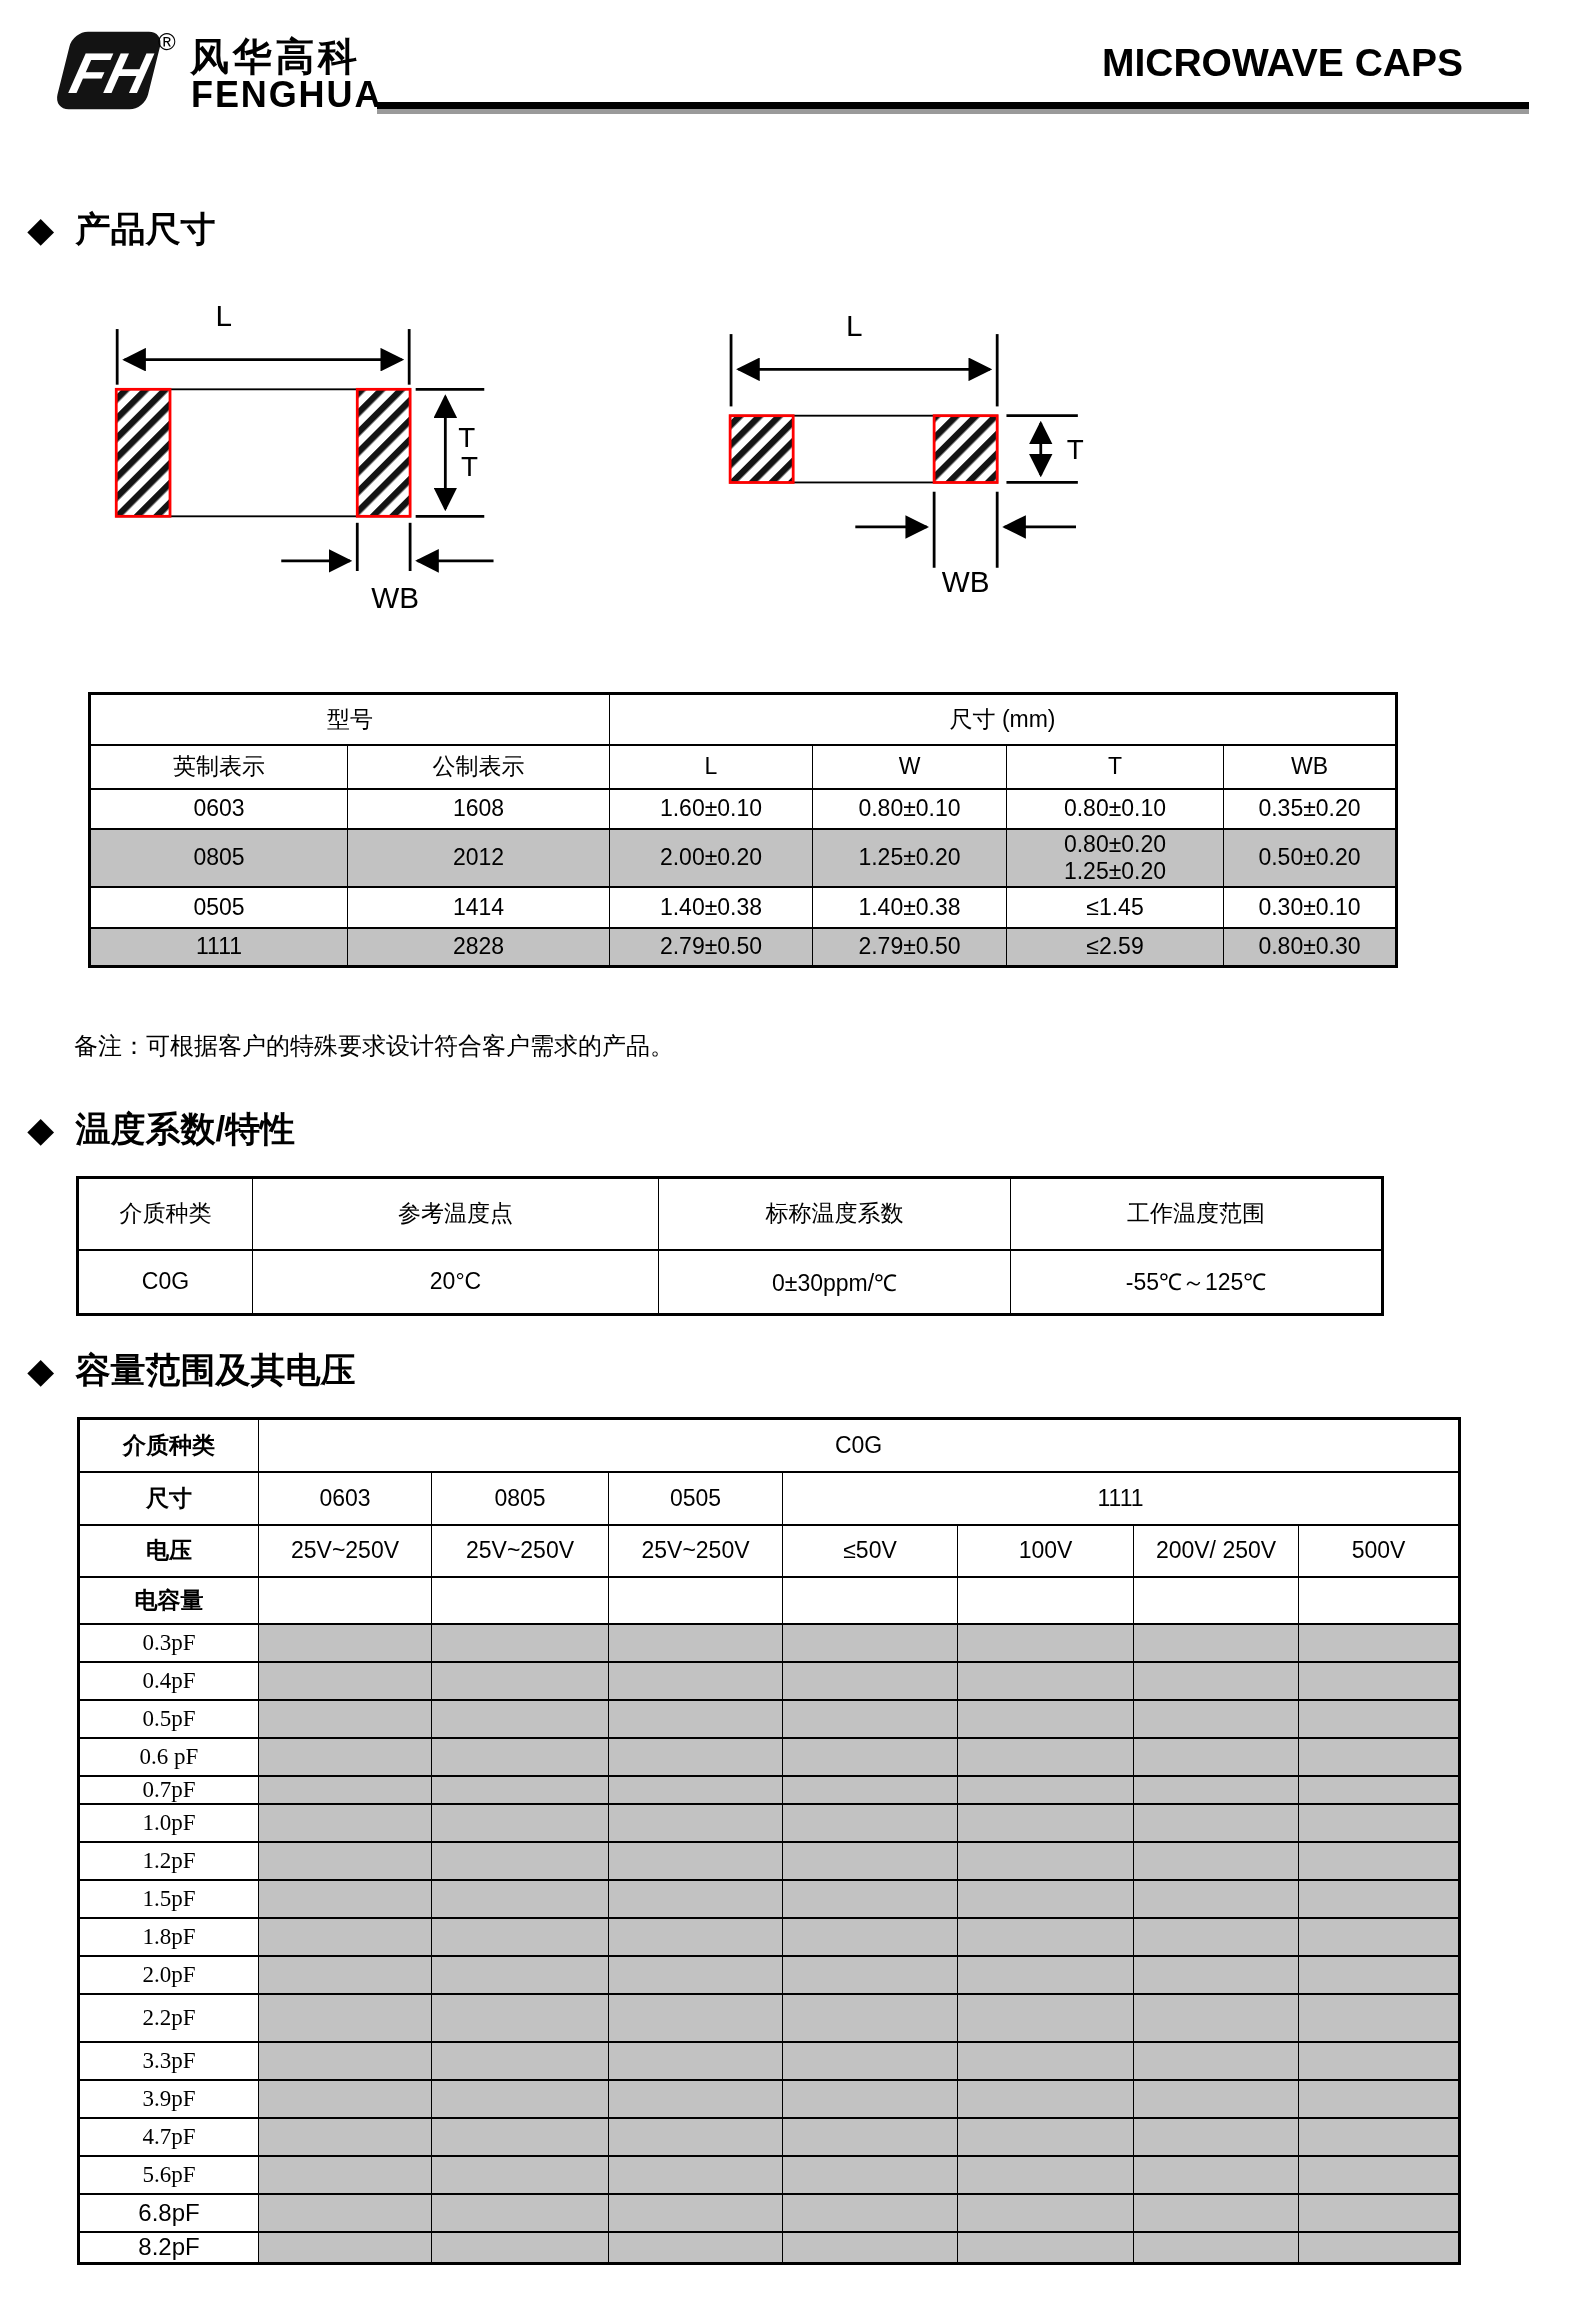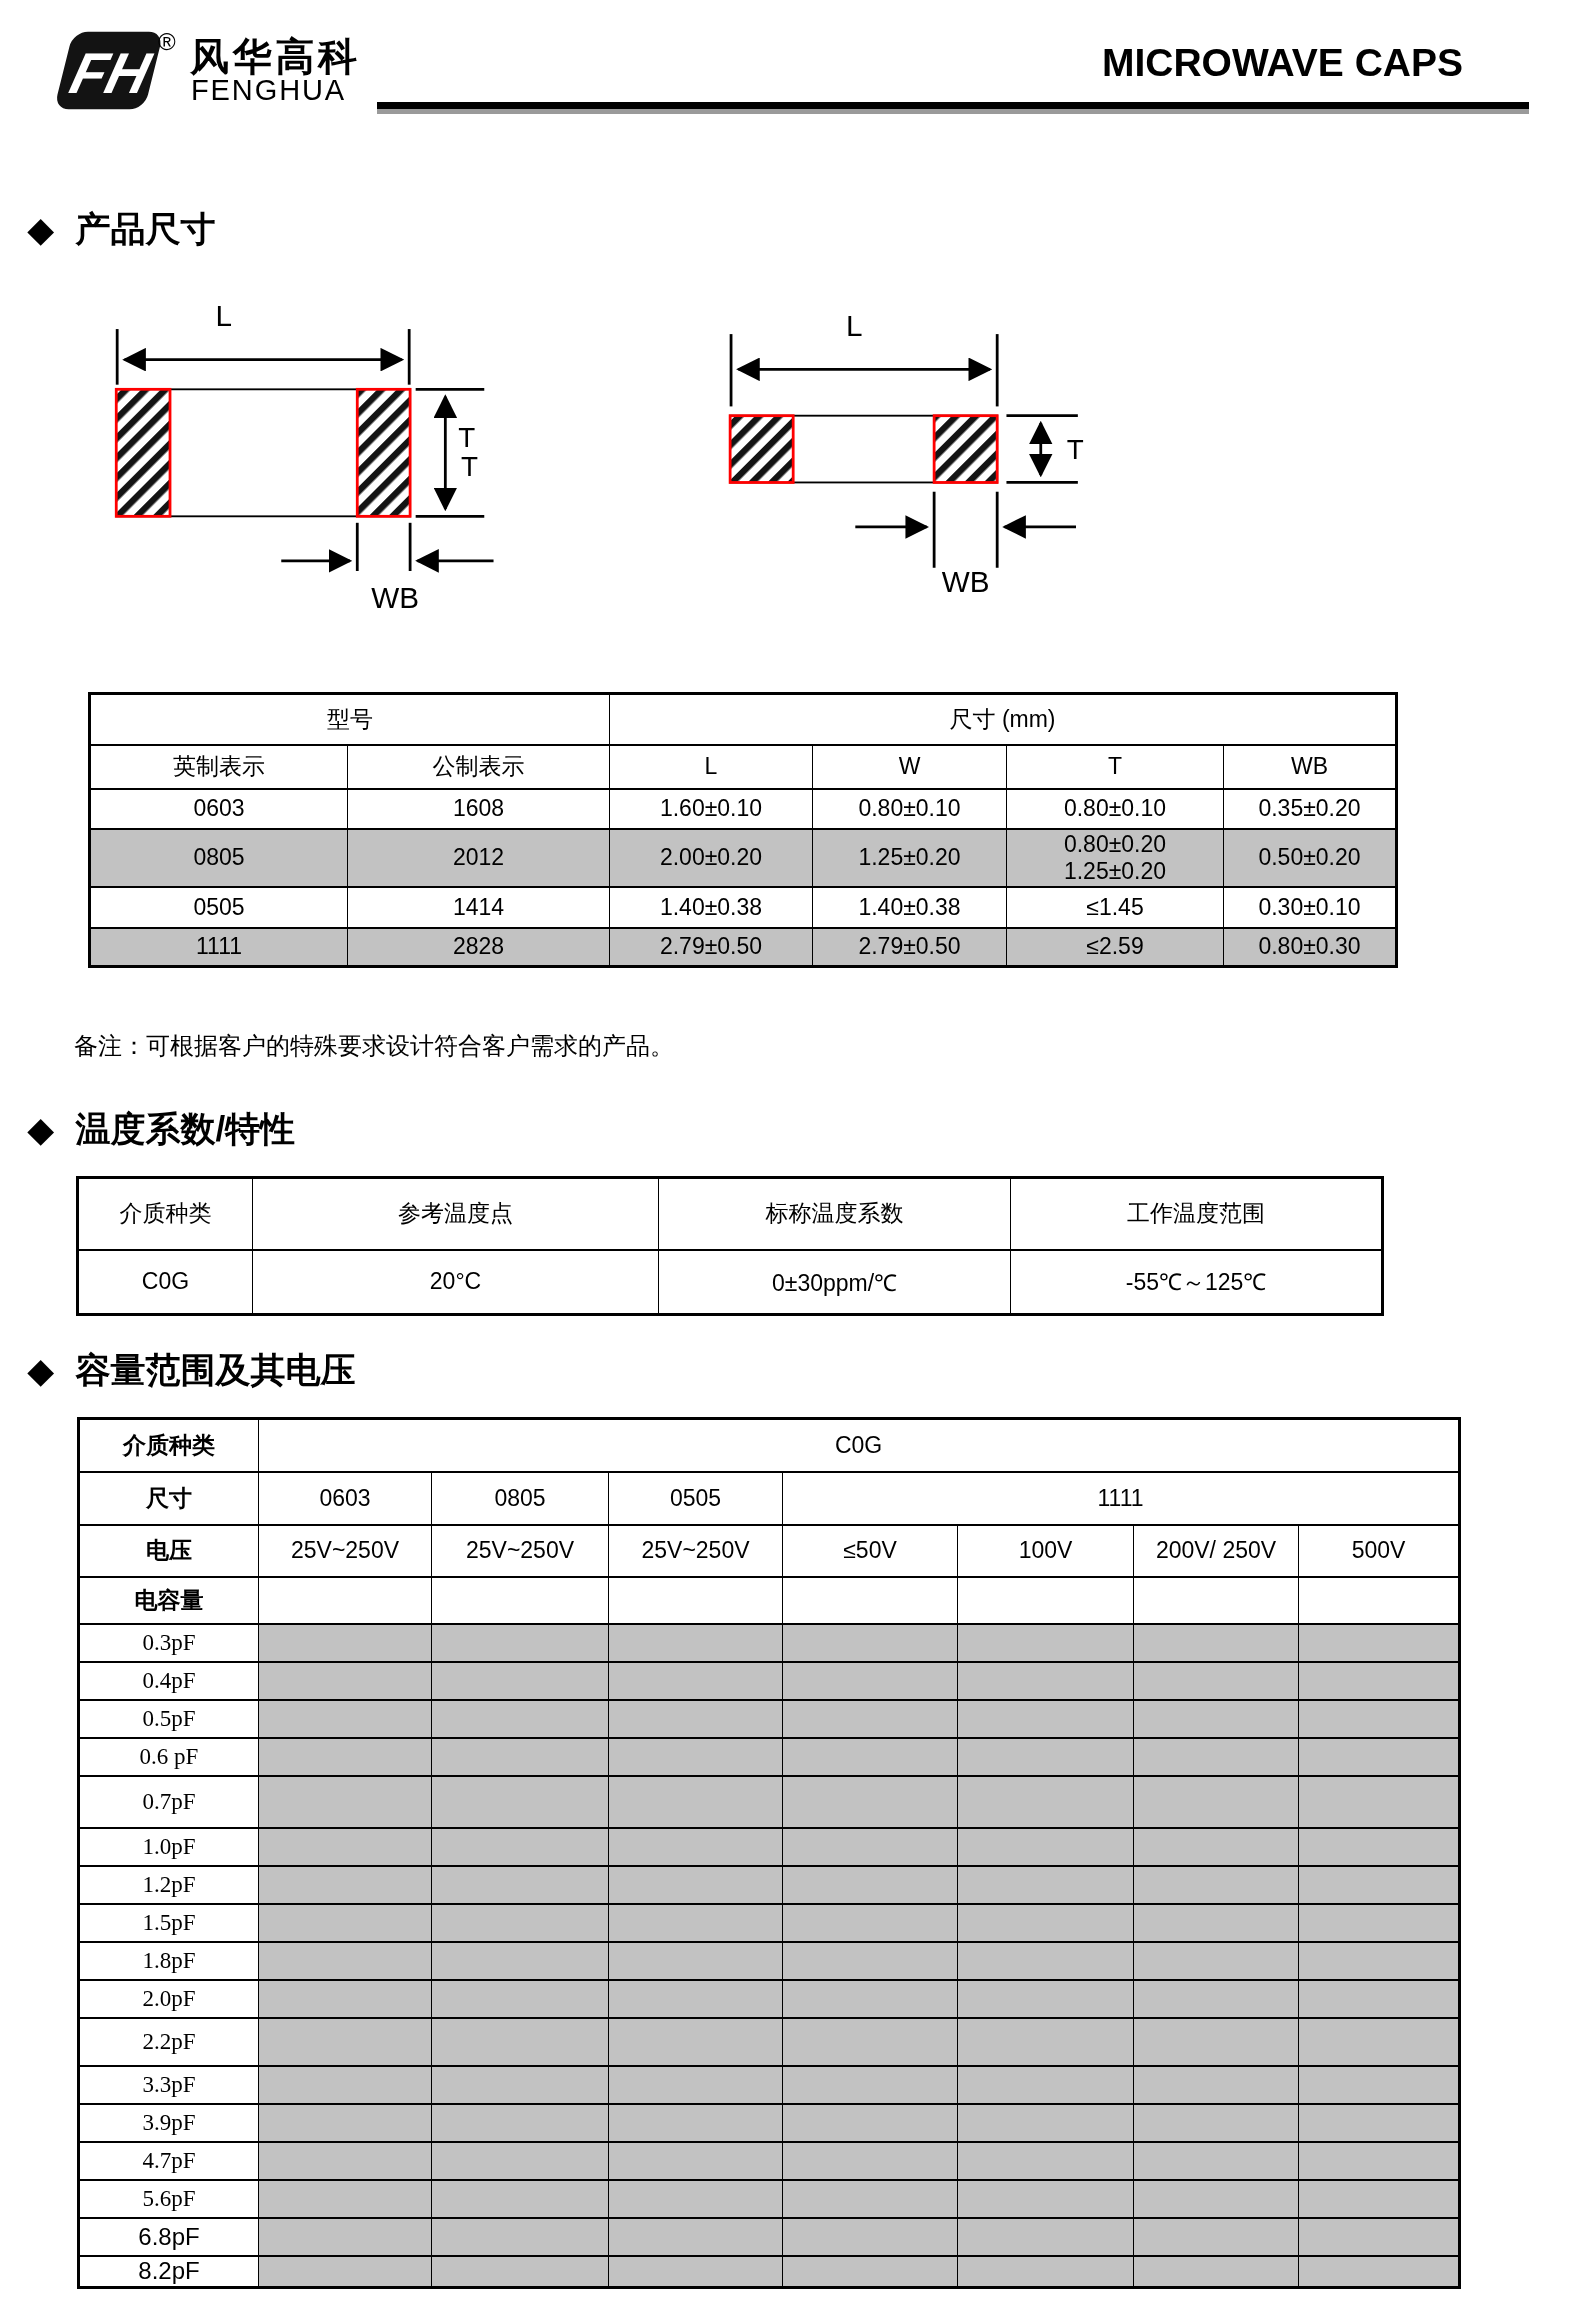--- a/index.html
+++ b/index.html
@@ -2,21 +2,21 @@
 <html style="--shaded: #c2c2c2;font-size:15px"><head>
 <meta charset="utf-8">
 <style>
   html,body{margin:0;padding:0;background:#ffffff;}
   .page{position:relative;width:1584px;height:2316px;background:#fff;
         font-family:"Liberation Sans",sans-serif;color:#000;overflow:hidden;}
   .abs{position:absolute;}
 
   
   .brand-cn{position:absolute;left:190px;top:30px;font-size:39px;font-weight:bold;letter-spacing:3.7px;}
-  .brand-en{position:absolute;left:191px;top:74px;font-size:29px;font-weight:normal;letter-spacing:1.9px;}
+  .brand-en{position:absolute;left:191px;top:74px;font-size:36px;font-weight:bold;letter-spacing:1.9px;}
   .reg-mark{position:absolute;left:158px;top:28px;font-size:24px;}
   .doc-title{position:absolute;left:1023px;top:41px;width:519px;text-align:center;
              font-size:39px;font-weight:bold;}
   .rule-black{position:absolute;left:377px;top:102px;width:1152px;height:6.5px;background:#000;}
   .rule-gray{position:absolute;left:377px;top:109px;width:1152px;height:4.6px;background:#9a9a9a;}
 
   
   .sec{position:absolute;display:flex;align-items:center;gap:22px;font-weight:bold;font-size:35px;}
   .sec .diamond{font-size:33px;line-height:1;}
 
@@ -292,21 +292,21 @@
         <tr style="height: 38px;">
           <td class="cap-label">0.6 pF</td>
           <td class="shaded"></td>
           <td class="shaded"></td>
           <td class="shaded"></td>
           <td class="shaded"></td>
           <td class="shaded"></td>
           <td class="shaded"></td>
           <td class="shaded"></td>
         </tr>
-        <tr style="height: 52px;">
+        <tr style="height: 28px;">
           <td class="cap-label">0.7pF</td>
           <td class="shaded"></td>
           <td class="shaded"></td>
           <td class="shaded"></td>
           <td class="shaded"></td>
           <td class="shaded"></td>
           <td class="shaded"></td>
           <td class="shaded"></td>
         </tr>
         <tr style="height: 38px;">

